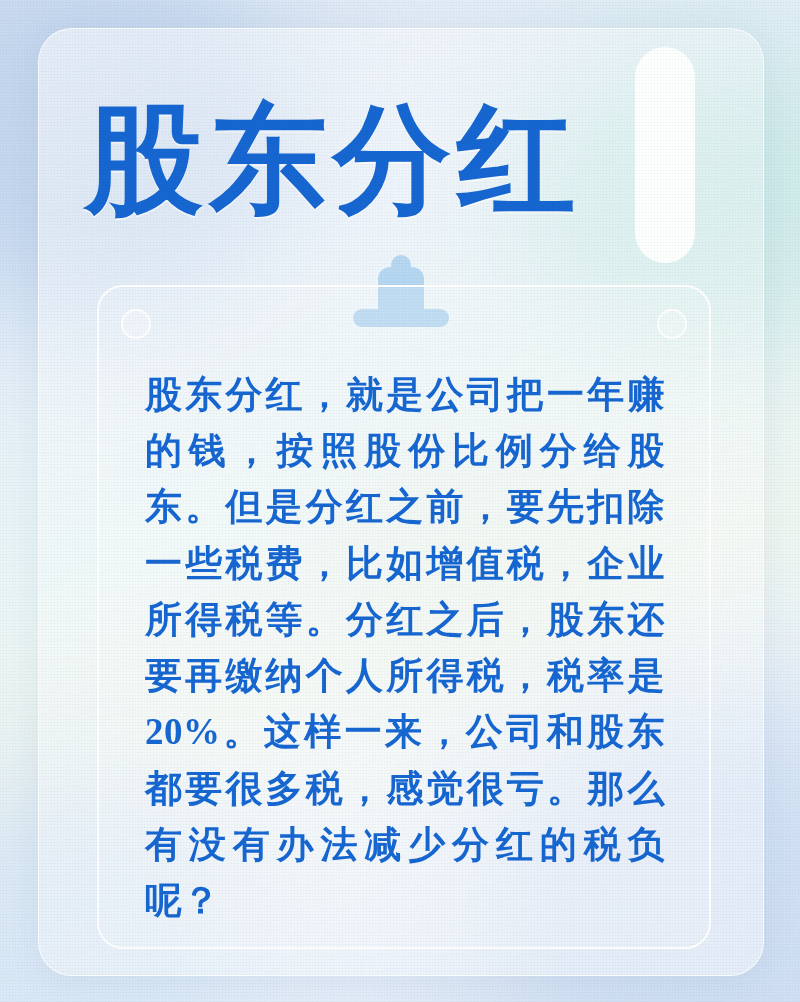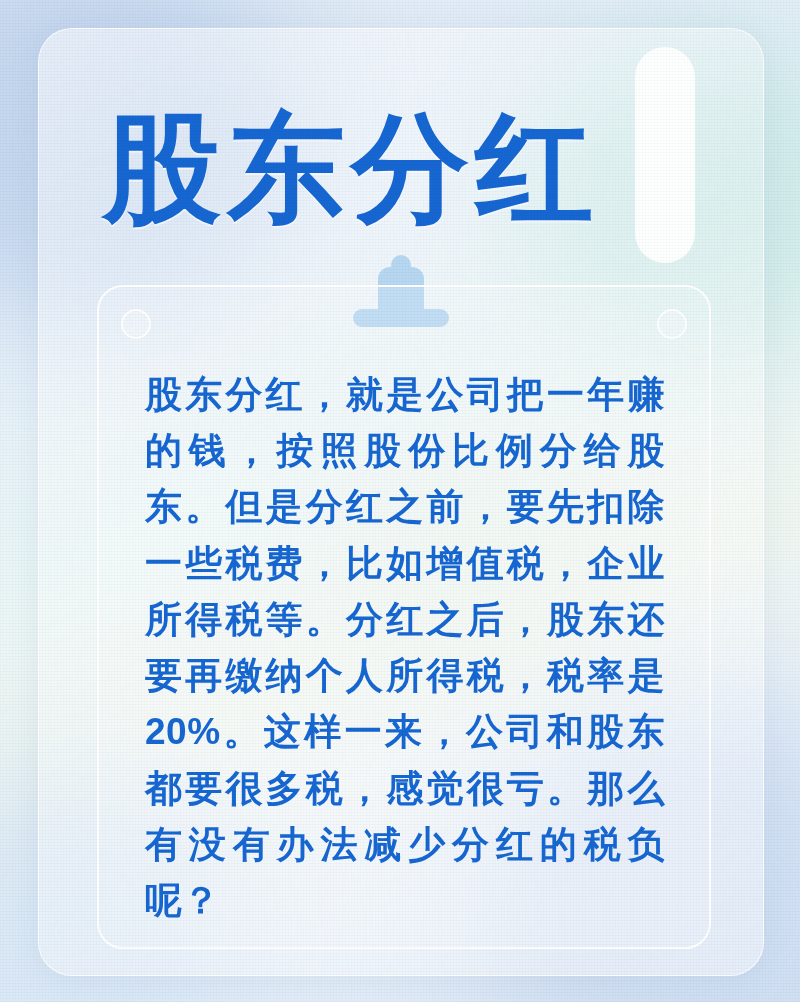--- a/index.html
+++ b/index.html
@@ -47,29 +47,30 @@
     top: 18px;
     width: 60px;
     height: 216px;
     border-radius: 30px;
     background: #ffffff;
     opacity: 0.95;
   }
 
   .title {
     position: absolute;
-    left: 64px;
+    left: 46px;
     top: 76px;
     font-size: 118px;
     line-height: 1.08;
     font-weight: 700;
     letter-spacing: 6px;
     color: #1767d2;
     white-space: nowrap;
     text-shadow: 0 2px 0 rgba(255,255,255,0.6);
+    font-family: Liberation Mono, monospace;
   }
 
   
   .pin {
     position: absolute;
     left: 50%;
     transform: translateX(-50%);
     top: 226px;
     width: 96px;
     height: 78px;
@@ -131,20 +132,21 @@
     left: 46px;
     top: 80px;
     width: 520px;
     font-size: 37px;
     line-height: 1.52;
     color: #1767d2;
     font-weight: 700;
     letter-spacing: 0.5px;
     text-align: justify;
     text-justify: inter-character;
+    font-family: Liberation Serif, serif;
   }
   .body-text p { margin: 0; }
   .body-text p.last { text-align: left; }
 
   .noise {
     position: absolute;
     inset: 0;
     pointer-events: none;
     opacity: 0.07;
     background-image:

